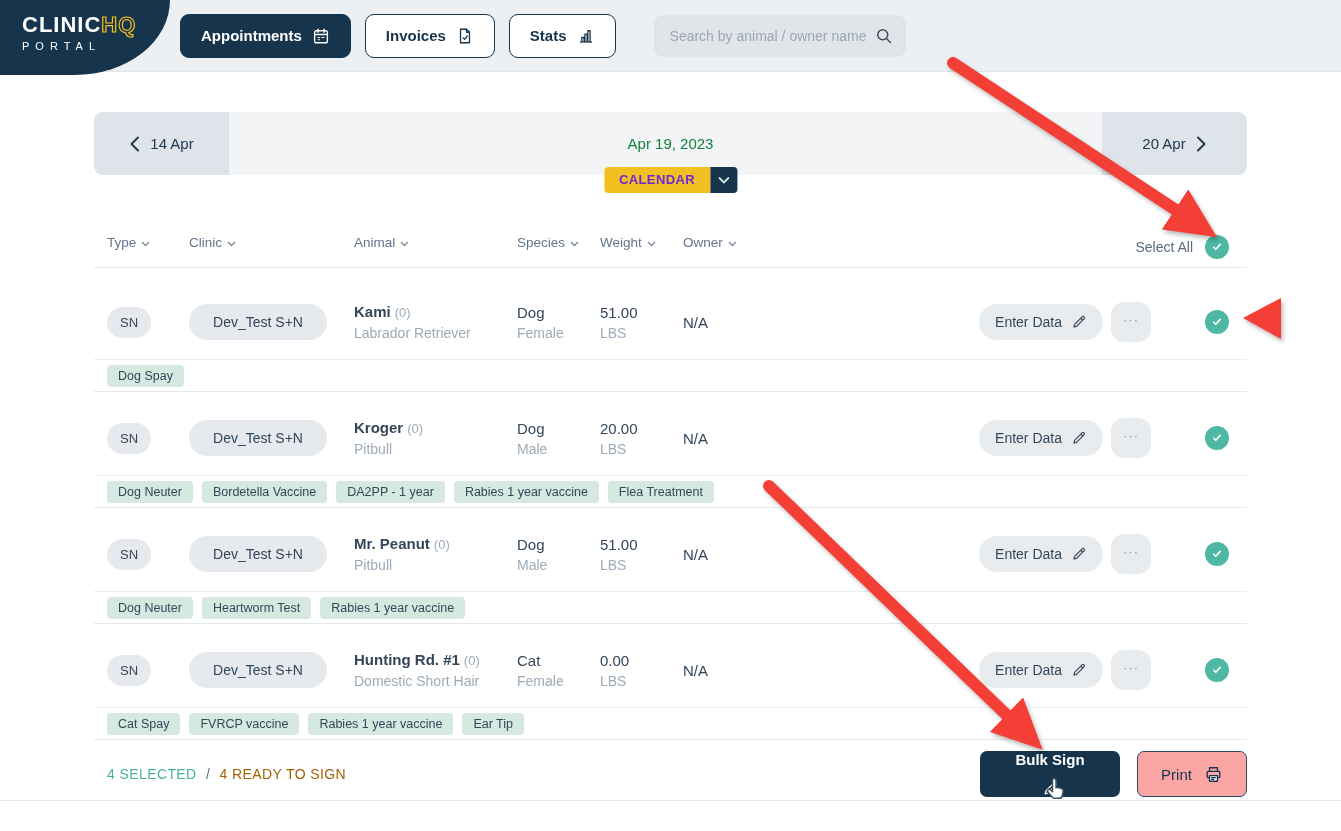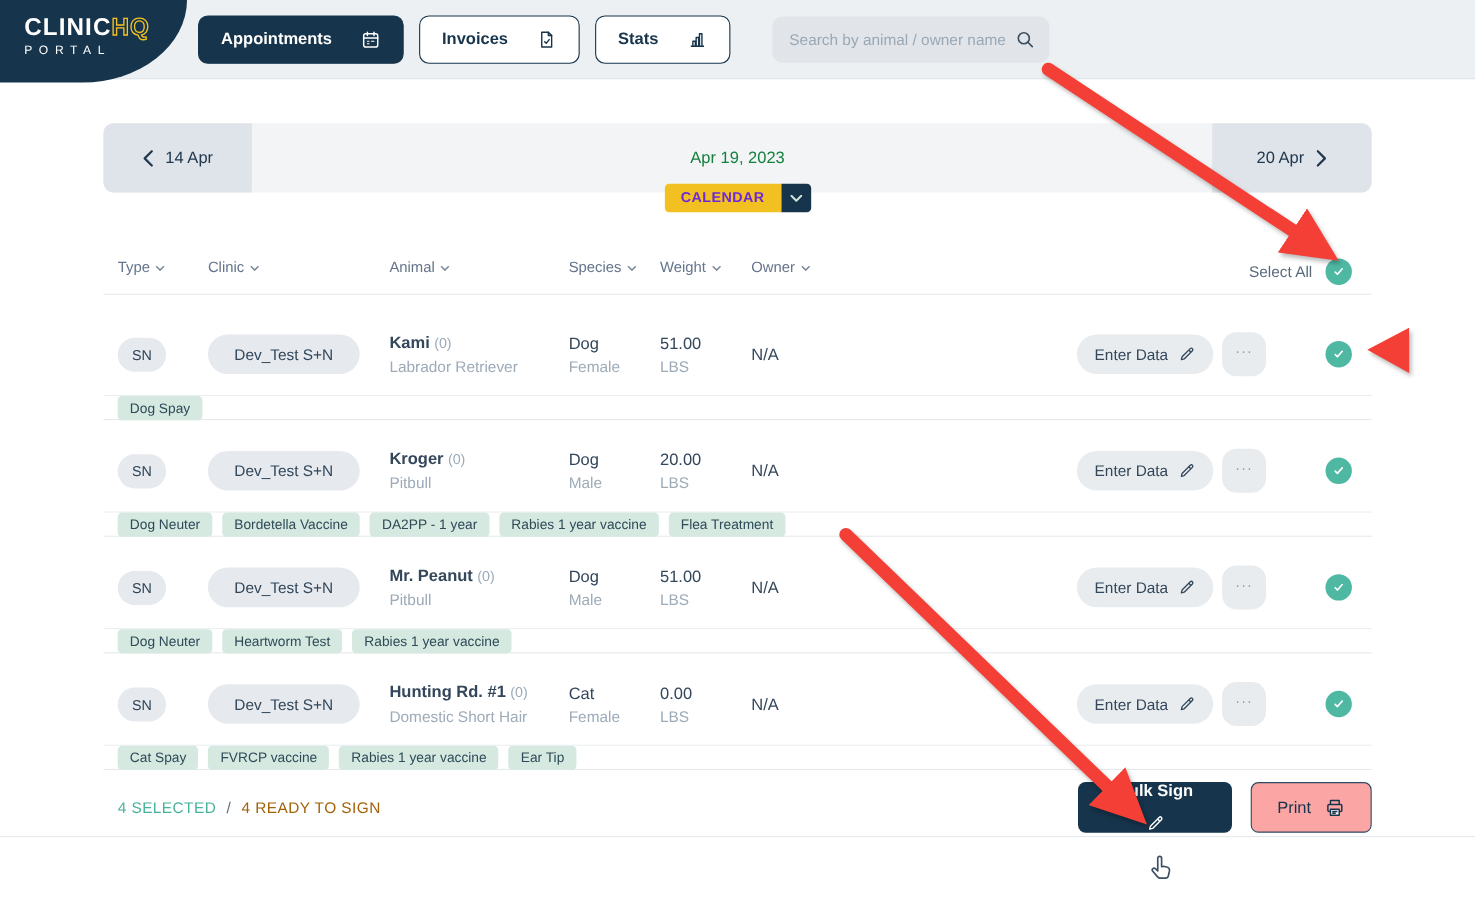--- a/index.html
+++ b/index.html
@@ -8,21 +8,21 @@
 
   
   .topbar { position:relative; height:72px; background:#edf0f3; border-bottom:1px solid #e2e6ea; display:flex; align-items:center; }
   .logo { position:absolute; left:0; top:0; width:170px; height:75px; background:#16344b;
           border-radius:0 0 95px 0 / 0 0 75px 0; padding:12px 0 0 22px; z-index:5; }
   .logo-line1 { font-size:22px; font-weight:bold; letter-spacing:1px; color:#ffffff; }
   .logo-accent { color:#f2c121; -webkit-text-stroke:1.2px #f2c121; color:transparent; }
   .logo-line2 { font-size:11px; letter-spacing:6px; color:#ffffff; margin-top:2px; }
 
   .nav { display:flex; align-items:center; gap:14px; margin-left:180px; }
-  .nav-btn { display:flex; align-items:center; gap:26px; height:44px; padding:0 20px; border-radius:9px;
+  .nav-btn { display:flex; align-items:center; gap:10px; height:44px; padding:0 20px; border-radius:9px;
              font-size:15px; font-weight:bold; cursor:pointer; border:1px solid #16344b; background:#fff; color:#16344b; }
   .nav-btn.primary { background:#16344b; color:#fff; }
   .nav-btn svg { width:18px; height:18px; }
 
   .searchbox { position:relative; margin-left:38px; width:252px; }
   .searchbox input { width:100%; height:42px; background:#e1e5e9; border:none; border-radius:9px;
                      padding:0 40px 0 16px; font-size:14px; color:#33465a; font-family:"Liberation Sans",sans-serif; }
   .searchbox input::placeholder { color:#9aa8b5; }
   .searchbox .s-icon { position:absolute; right:12px; top:11px; width:20px; height:20px; color:#3c4f61; }
 
@@ -72,21 +72,21 @@
   .cell-owner { font-size:15px; color:#33465a; }
   .row-actions { display:flex; align-items:center; }
   .enter-btn { display:flex; align-items:center; gap:9px; background:#e9ecef; border:none; border-radius:20px;
                padding:10px 16px; font-size:14px; color:#33475a; cursor:pointer; font-family:"Liberation Sans",sans-serif; }
   .enter-btn svg { width:16px; height:16px; }
   .more-btn { width:40px; height:40px; margin-left:8px; background:#e9ecef; border:none; border-radius:13px;
               color:#8a97a5; font-size:13px; letter-spacing:1px; cursor:pointer; padding-bottom:6px; }
   .check { width:24px; height:24px; border-radius:50%; background:#4fb8a3; display:flex; align-items:center; justify-content:center; cursor:pointer; flex:none; }
   .check svg { width:14px; height:14px; }
   .row-actions .check { margin-left:54px; }
-  .row-tags { height:23px; border-top:1px solid #eceff1; border-bottom:1px solid #e6e9ec; display:flex; align-items:center; gap:9px; padding-left:13px; }
+  .row-tags { height:33px; border-top:1px solid #eceff1; border-bottom:1px solid #e6e9ec; display:flex; align-items:center; gap:9px; padding-left:13px; }
   .tag { background:#d5e9e1; color:#2e4b57; font-size:12.5px; padding:4px 11px; border-radius:4px; white-space:nowrap; }
 
   
   .footer { margin-top:8px; height:52px; display:flex; align-items:center; }
   .sel-line { font-size:14px; letter-spacing:0.4px; padding-left:13px; }
   .sel-count { color:#45b39c; }
   .sel-sep { color:#5d6e83; margin:0 5px; }
   .sel-ready { color:#a16207; }
   .footer-right { margin-left:auto; display:flex; align-items:center; }
   .hint { text-align:right; font-size:13.5px; color:#8d9aa9; line-height:1.45; margin-right:16px; }

